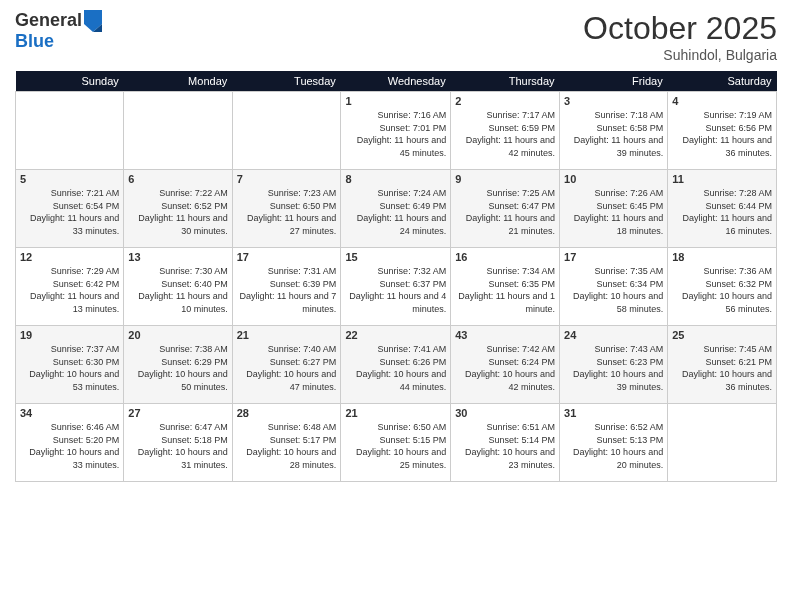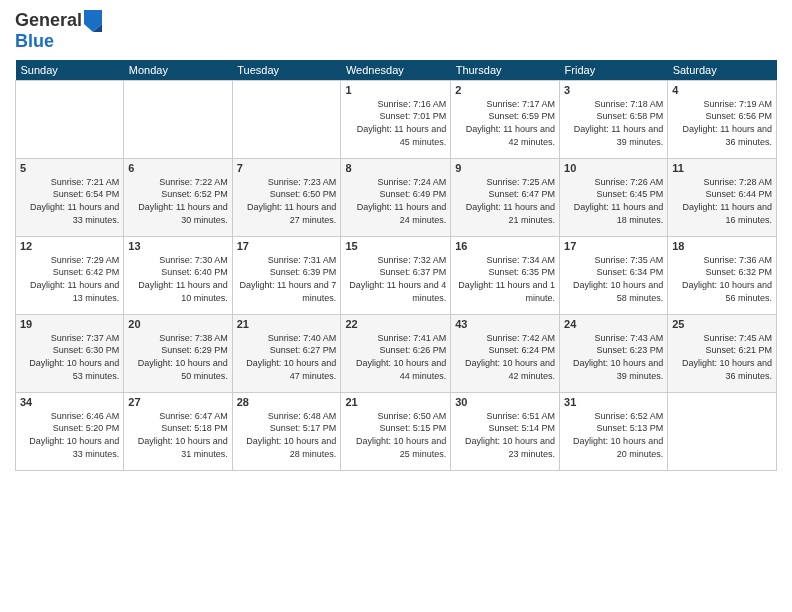--- a/index.html
+++ b/index.html
@@ -50,24 +50,24 @@
     .location {
       font-size: 14px;
       color: #555;
     }
     .calendar {
       width: 100%;
       border-collapse: collapse;
       font-size: 10px;
     }
     .calendar th {
-      background: #0c4a6e;
+      background: #0f172a;
       color: #fff;
       padding: 4px 5px;
-      text-align: left;
+      text-align: right;
       font-size: 11px;
       font-weight: normal;
     }
     .calendar td {
       border: 1px solid #ccc;
       vertical-align: top;
       padding: 3px 4px;
       width: 113px;
       height: 78px;
       color: #333;
@@ -104,20 +104,24 @@
         <div style="display:flex;align-items:center;">
           <span class="logo-text logo-general">General</span>
           <svg class="logo-icon" viewBox="0 0 18 22" xmlns="http://www.w3.org/2000/svg">
             <polygon points="0,0 18,0 18,14 9,22 0,14" fill="#1a6fc4"></polygon>
             <polygon points="9,22 18,14 18,22" fill="#0d4a8a"></polygon>
           </svg>
         </div>
         <span class="logo-text logo-blue">Blue</span>
       </div>
     </div>
+    <div class="title-block">
+      <div class="month-title">October 2025</div>
+      <div class="location">Suhindol, Bulgaria</div>
+    </div>
   </div>
 
   <table class="calendar">
     <thead>
       <tr>
       <th>Sunday</th>
           <th>Monday</th>
           <th>Tuesday</th>
           <th>Wednesday</th>
           <th>Thursday</th>

